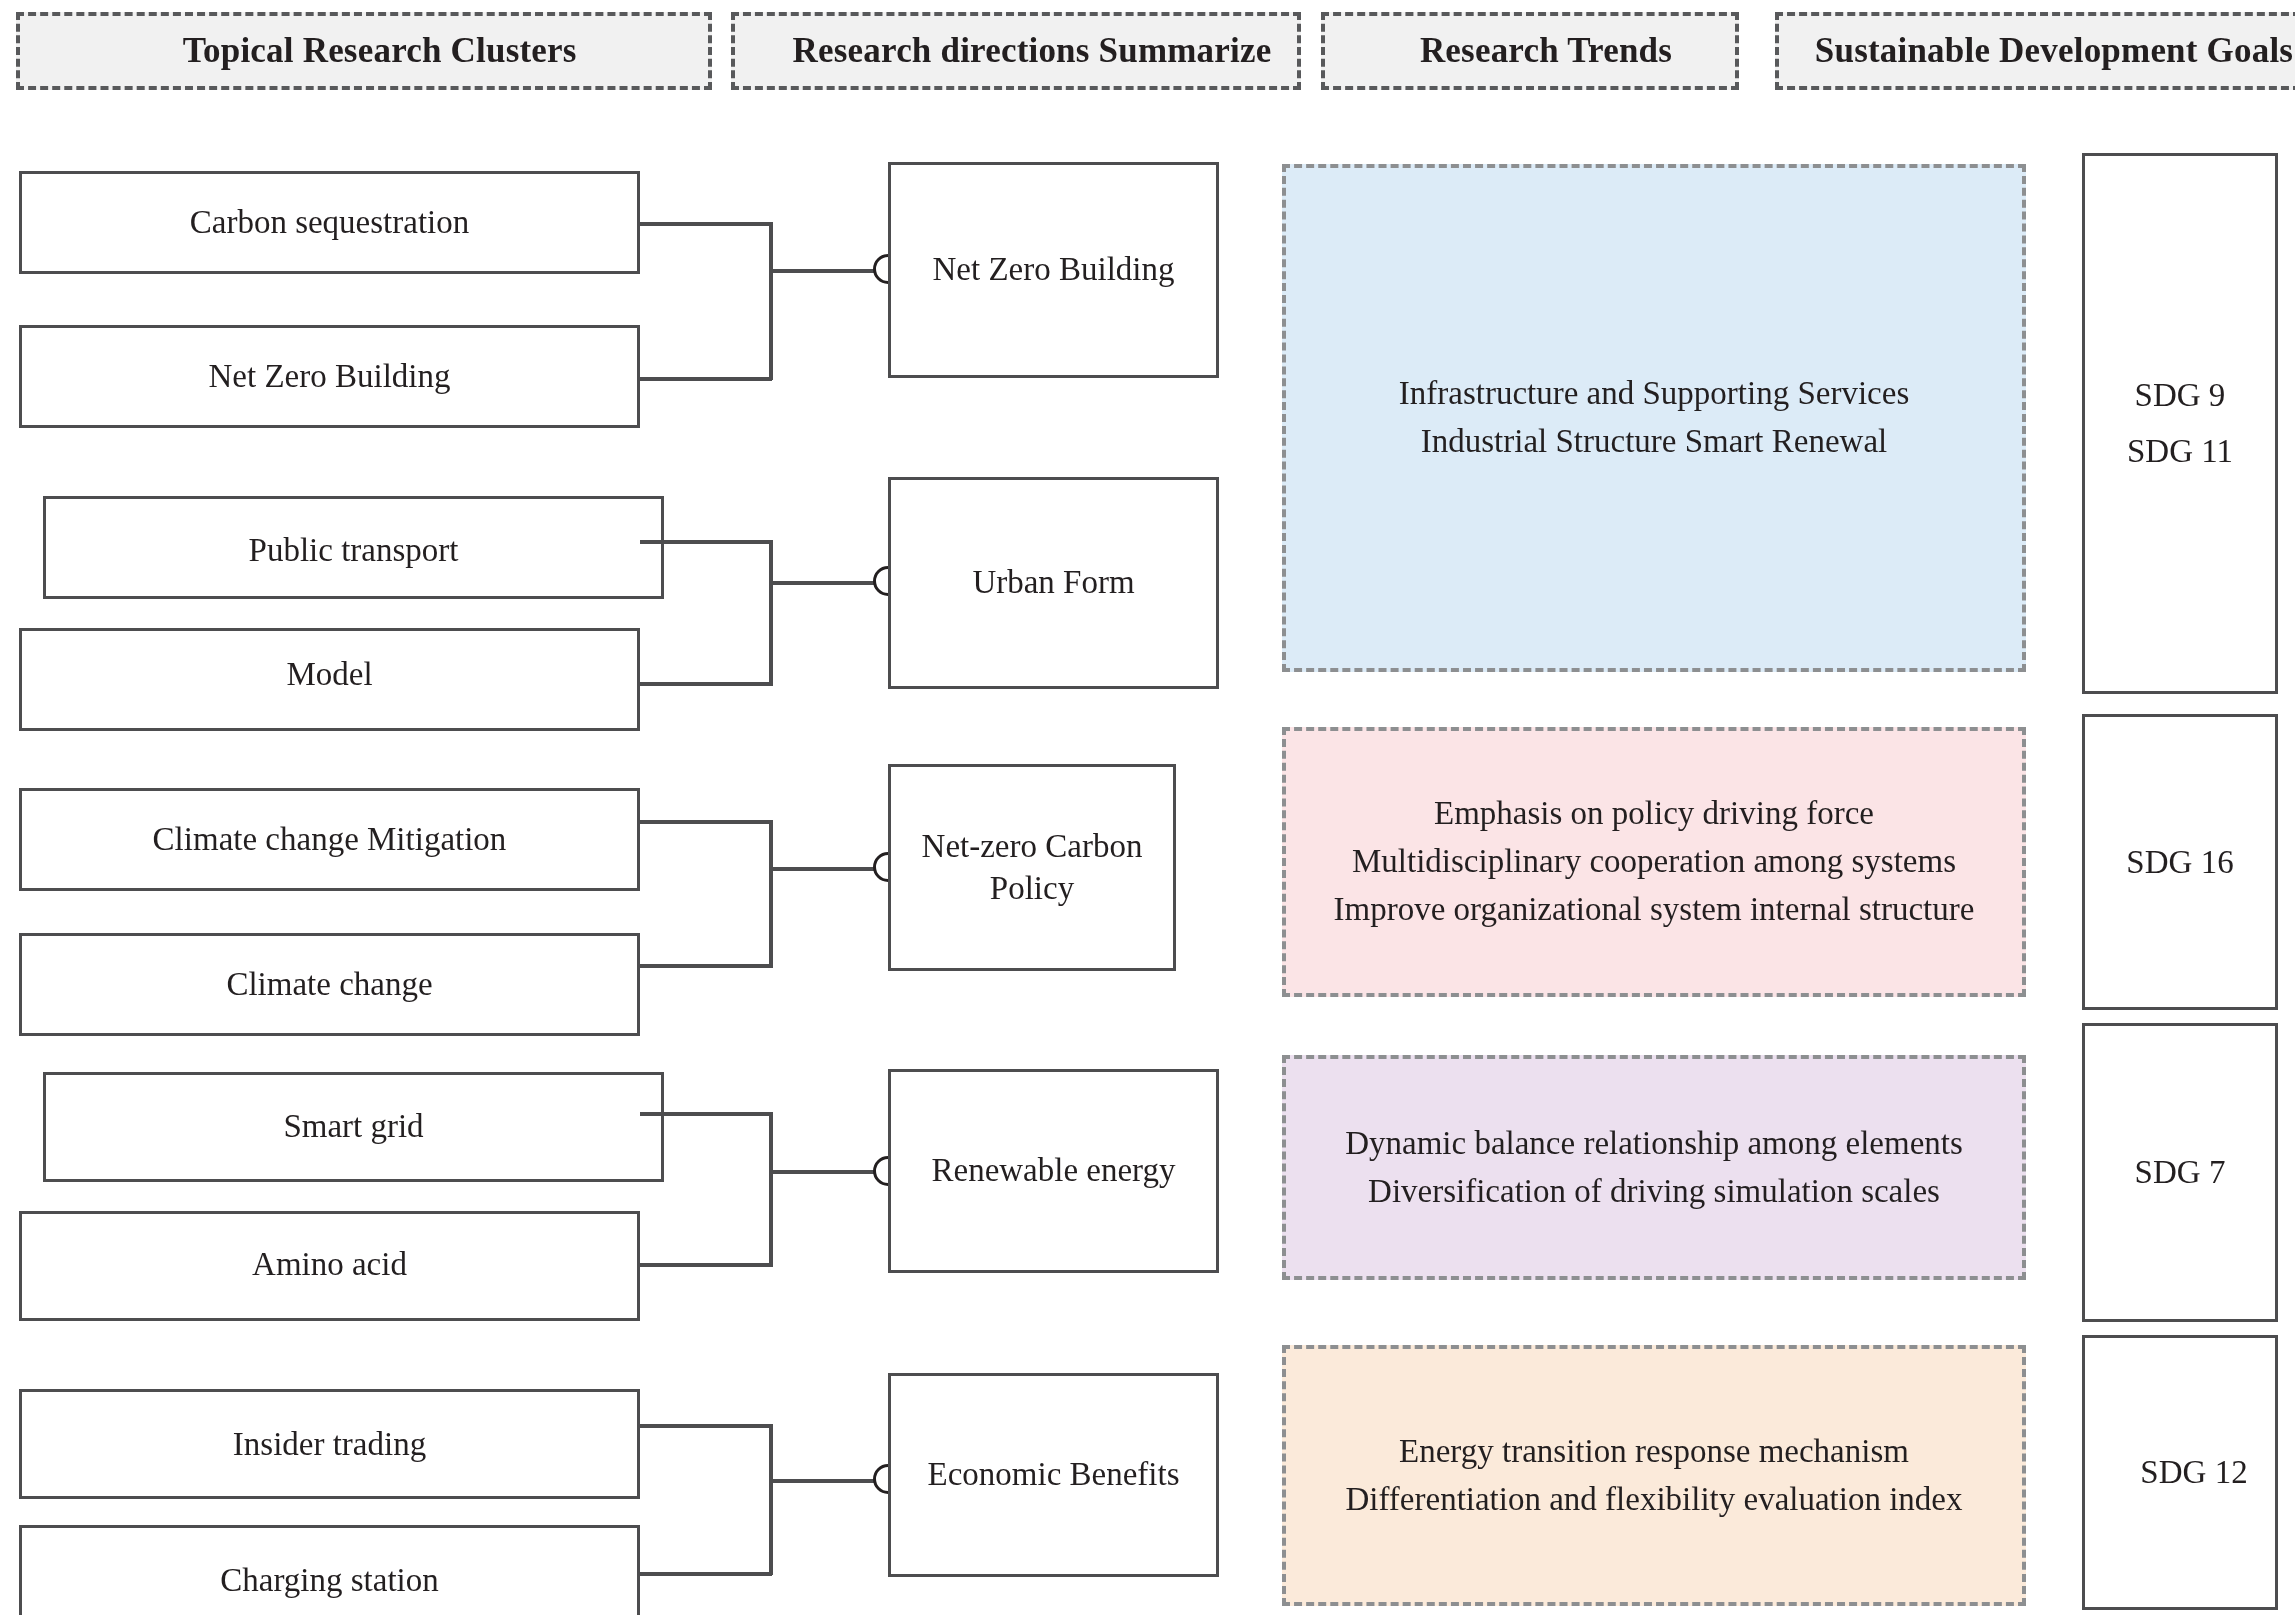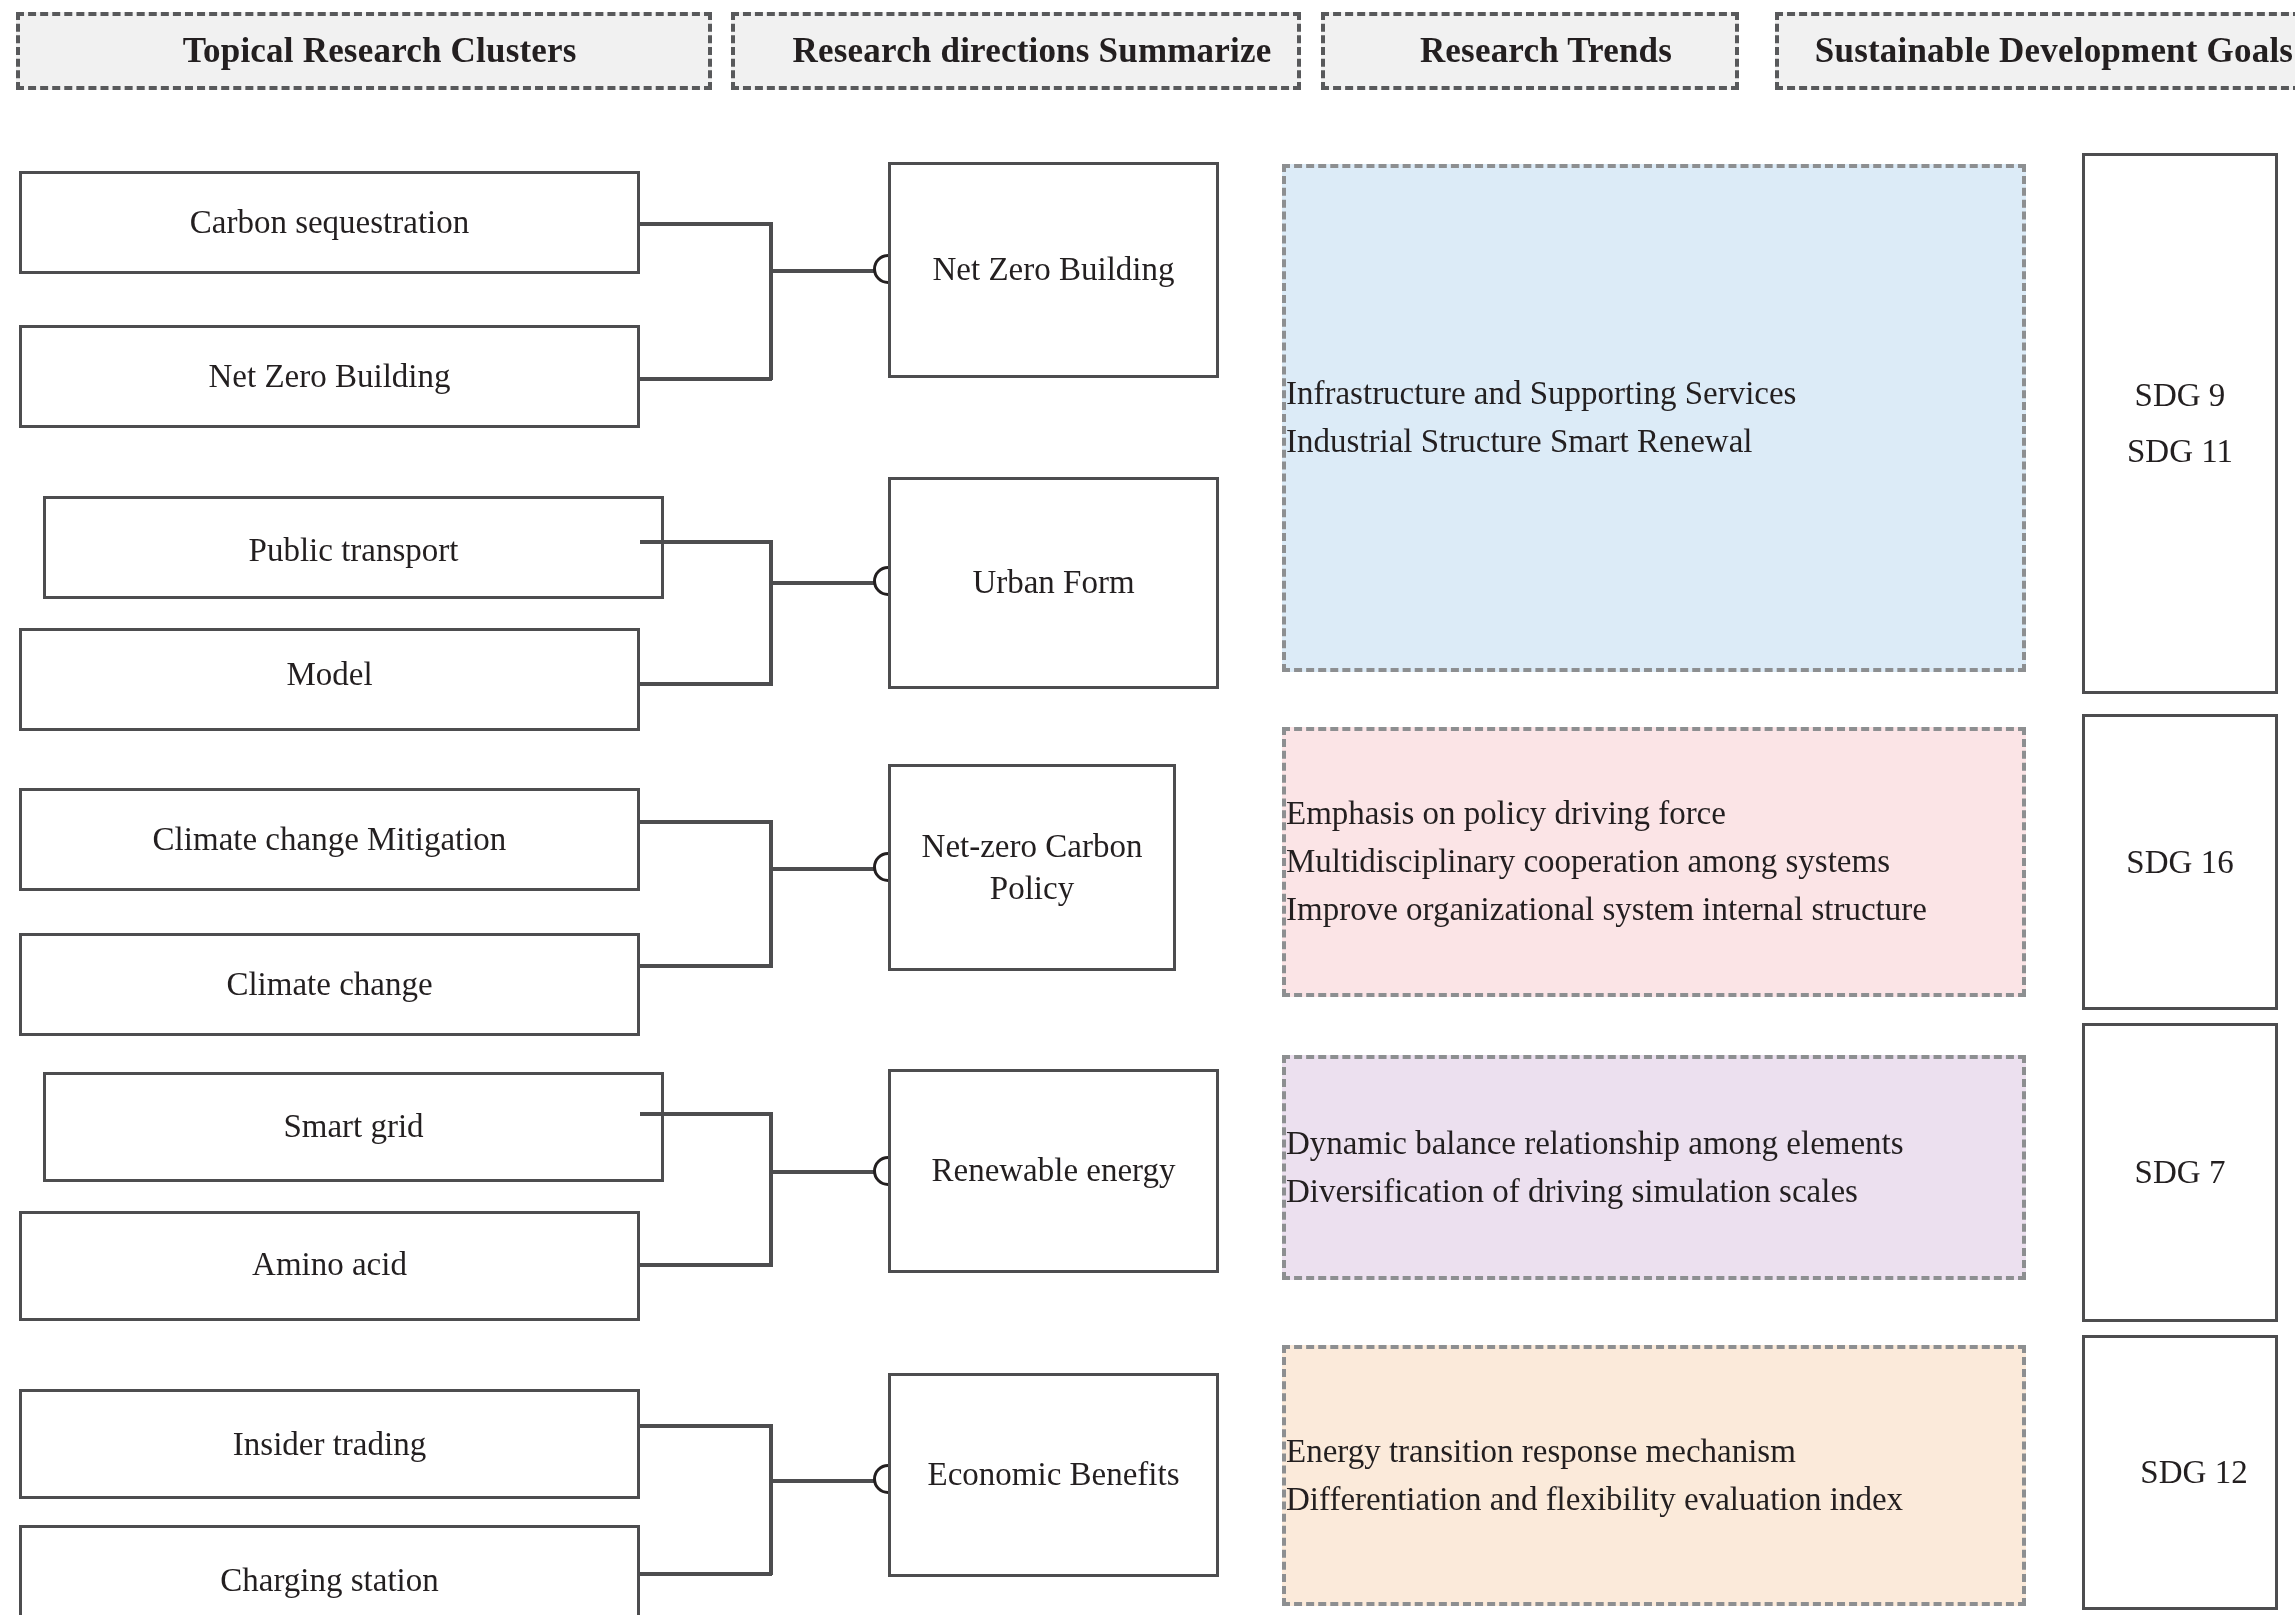--- a/index.html
+++ b/index.html
@@ -64,20 +64,21 @@
     background:#ffffff;
     box-sizing:border-box;
   }
 
   
   .trend-box{
     position:absolute;
     border:4.4px dashed #8d8f91;
     box-sizing:border-box;
     display:flex;align-items:center;justify-content:center;
+    text-align:center;
     font-size:33px;
     line-height:1.45;
     color:#231f20;
   }
   .trend-box .lines{width:100%;}
   .trend-box .lines div{white-space:nowrap;}
 
   
   .sdg-box{
     position:absolute;

